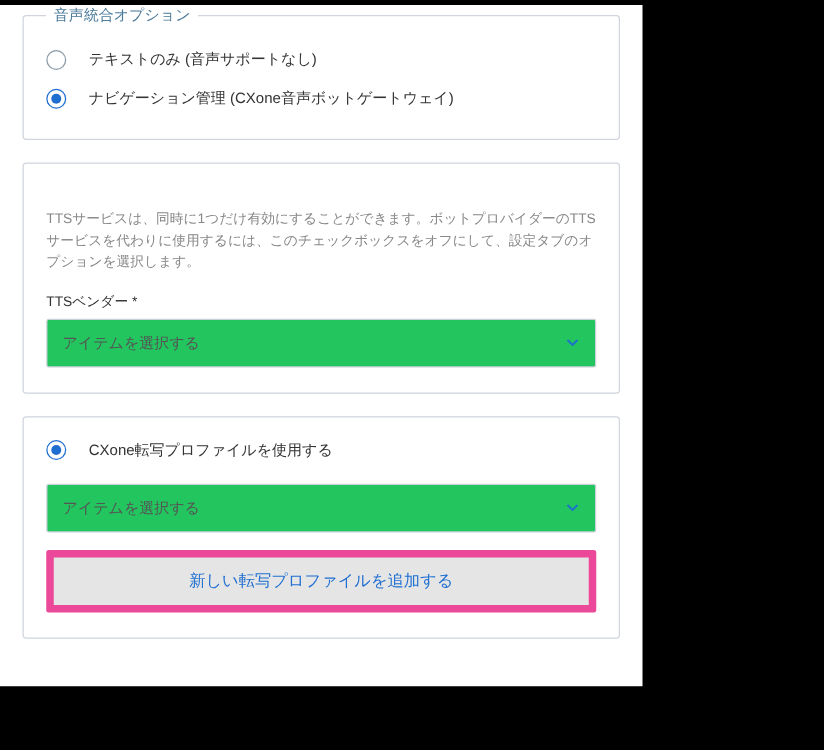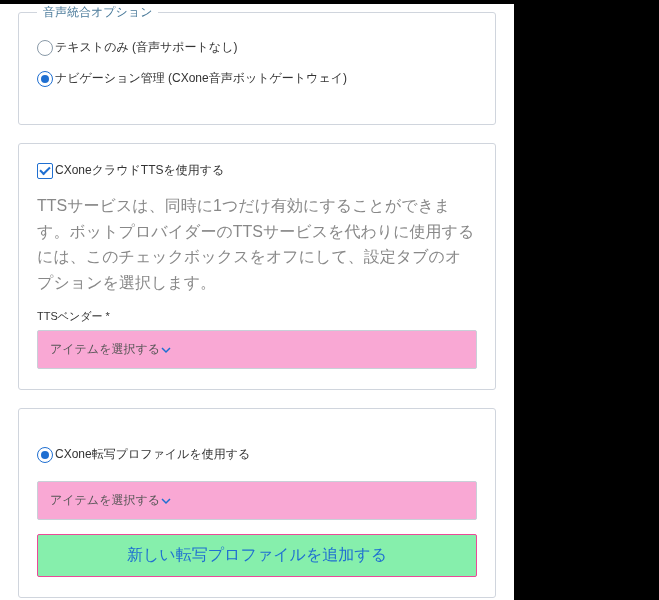--- a/index.html
+++ b/index.html
@@ -26,25 +26,25 @@
   }
   legend {
     color: #4a7a9a;
     font-size: 12px;
     padding: 0 6px;
     font-weight: 500;
   }
   .radio-row, .check-row {
     display: flex;
     align-items: center;
-    gap: 2px;
+    gap: 18px;
     margin-bottom: 14px;
     cursor: pointer;
   }
-  .radio-row:last-child, .check-row:last-child { margin-bottom: 17px; }
+  .radio-row:last-child, .check-row:last-child { margin-bottom: 4px; }
   .radio {
     width: 16px; height: 16px;
     border: 1.5px solid #8a9aa8;
     border-radius: 50%;
     display: inline-flex;
     align-items: center; justify-content: center;
     flex-shrink: 0;
   }
   .radio.checked { border-color: #1f6fd1; }
   .radio.checked::after {
@@ -64,56 +64,57 @@
     width: 8px; height: 4px;
     border-left: 2px solid #1f6fd1;
     border-bottom: 2px solid #1f6fd1;
     transform: rotate(-45deg) translate(1px,-1px);
   }
   .option-label {
     font-size: 12px;
     color: #333;
   }
   .help-text {
-    font-size: 16px;
+    font-size: 11px;
     color: #888;
     line-height: 1.6;
-    margin: 8px 0 14px 0;
+    margin: 18px 0 14px 0;
   }
   .field-label {
     font-size: 11px;
     color: #333;
     font-weight: 400;
     margin-bottom: 6px;
     display: block;
   }
   .select {
     width: 100%;
     border: 1px solid #c8d0d8;
     border-radius: 2px;
     padding: 10px 12px;
     font-size: 12px;
     color: #555;
     display: flex;
+    justify-content: space-between;
     align-items: center;
     cursor: pointer;
-    background: #f9a8d4;
+    background: #22c55e;
   }
   .chevron {
     width: 12px; height: 12px;
     flex-shrink: 0;
   }
   .chevron svg { display:block; }
   .btn-outline {
     width: 100%;
-    border: 1px solid #ec4899;
+    border: 6px solid #ec4899;
     color: #1f6fd1;
-    background: #86efac;
+    background: #e5e5e5;
     padding: 10px 0;
-    font-size: 16px;
+    font-size: 13px;
     text-align: center;
     cursor: pointer;
     margin-top: 14px;
     border-radius: 2px;
     font-weight: 500;
   }
   fieldset.first { margin-top: 4px; }
 </style>
 </head>
 <body>
@@ -129,41 +130,37 @@
     </div>
 
     <div class="radio-row">
       <span class="radio checked"></span>
       <span class="option-label">ナビゲーション管理 (CXone音声ボットゲートウェイ)</span>
     </div>
   </fieldset>
 
   <fieldset>
 
-    <div class="check-row">
-      <span class="checkbox checked"></span>
-      <span class="option-label">CXoneクラウドTTSを使用する</span>
-    </div>
 
     <p class="help-text">TTSサービスは、同時に1つだけ有効にすることができます。ボットプロバイダーのTTSサービスを代わりに使用するには、このチェックボックスをオフにして、設定タブのオプションを選択します。</p>
 
     <label class="field-label">TTSベンダー *</label>
     <div class="select">
       <span>アイテムを選択する</span>
       <span class="chevron">
         <svg viewBox="0 0 12 12" width="12" height="12">
             <path d="M2 4 L6 8 L10 4" fill="none" stroke="#1f6fd1" stroke-width="1.5"></path>
           </svg>
       </span>
     </div>
   </fieldset>
 
   <fieldset>
 
-    <div class="radio-row" style="margin-bottom:18px;margin-top:19px;">
+    <div class="radio-row" style="margin-bottom:18px;">
       <span class="radio checked"></span>
       <span class="option-label">CXone転写プロファイルを使用する</span>
     </div>
 
     <div class="select">
       <span>アイテムを選択する</span>
       <span class="chevron">
         <svg viewBox="0 0 12 12" width="12" height="12">
             <path d="M2 4 L6 8 L10 4" fill="none" stroke="#1f6fd1" stroke-width="1.5"></path>
           </svg>

